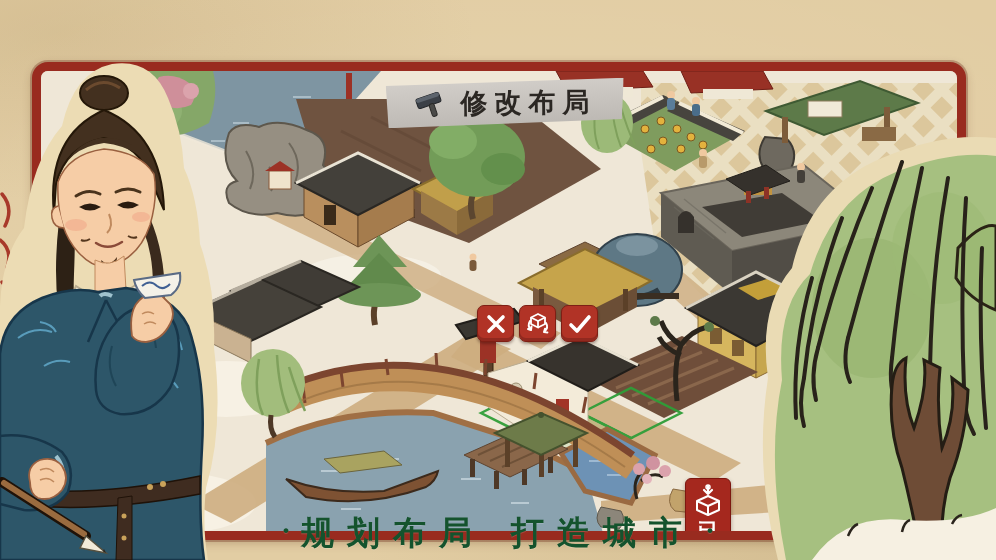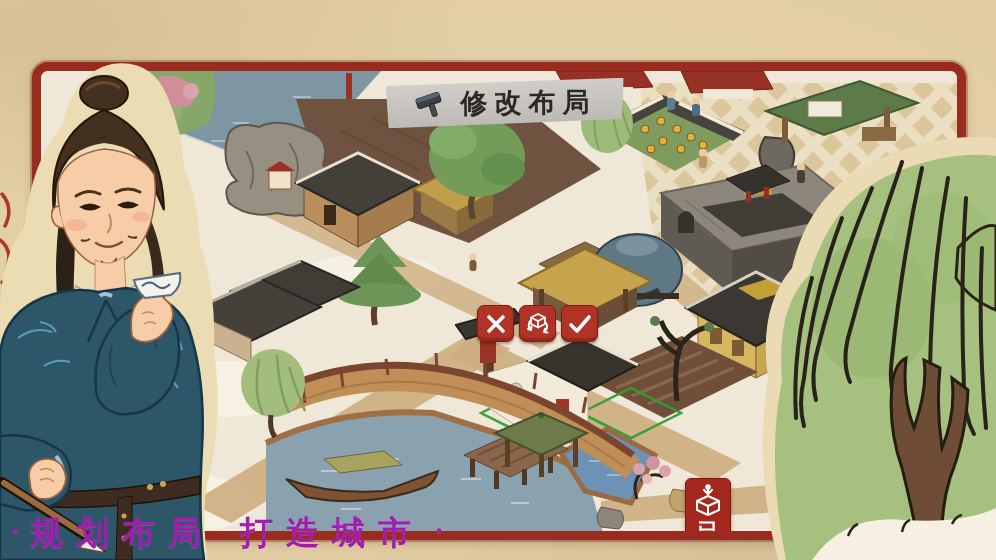--- a/index.html
+++ b/index.html
@@ -42,23 +42,23 @@
     position:absolute;left:644px;top:407px;width:46px;height:72px;background:#a5281e;
     border-radius:6px;border:1px solid #7c170f;box-sizing:border-box;
     display:flex;flex-direction:column;align-items:center;padding-top:5px;gap:2px;
     box-shadow:0 2px 4px rgba(40,10,5,.35);cursor:pointer;
   }
   .store-partial{
     color:#fff;font-size:21px;font-weight:bold;line-height:22px;
     font-family:"Liberation Serif","DejaVu Serif",serif;
   }
   .tagline{
-    position:absolute;left:0;right:0;top:511px;
+    position:absolute;left:0;right:0;top:511px;text-align:center;
     font-family:"Liberation Serif","DejaVu Serif",serif;font-weight:bold;
-    font-size:33px;color:#a21caf;text-shadow:0 1px 0 rgba(255,255,255,.15);
+    font-size:33px;color:#14532d;text-shadow:0 1px 0 rgba(255,255,255,.15);
     white-space:nowrap;
   }
   .tagline .dot{font-size:30px;vertical-align:4px;margin:0 10px;}
   .tagline .part{letter-spacing:13px;}
   .tagline .gap{display:inline-block;width:26px;}
   .char-wrap{position:absolute;left:0;top:46px;width:222px;height:514px;pointer-events:none;}
   .willow-wrap{position:absolute;left:752px;top:128px;width:244px;height:432px;pointer-events:none;}
   .scribble{position:absolute;left:0;top:186px;}
 </style>
 </head>

